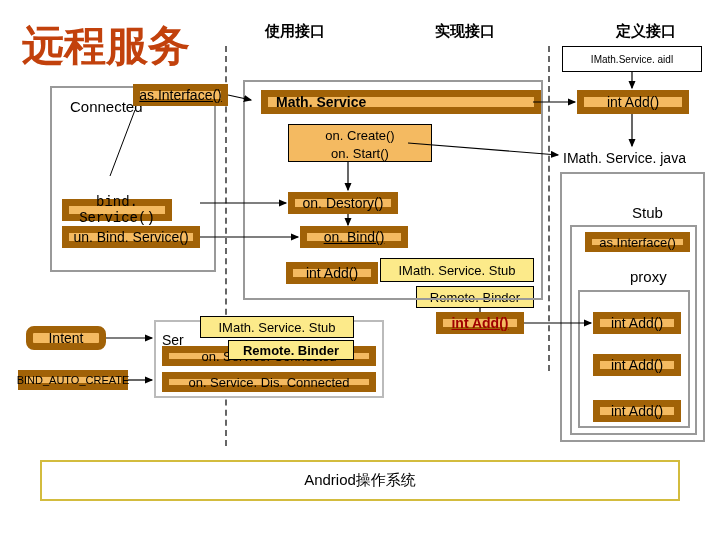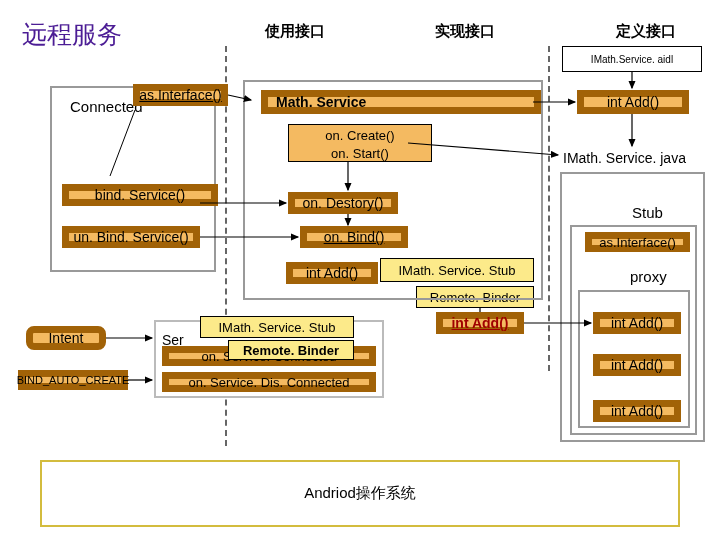--- a/index.html
+++ b/index.html
@@ -1,32 +1,32 @@
 <!DOCTYPE html>
 <html><head>
 <meta charset="utf-8">
 <style>
   * { box-sizing: border-box; margin: 0; padding: 0; }
   html, body { width: 720px; height: 540px; font-family: "Microsoft YaHei", Arial, sans-serif; }
   body { position: relative; background: #fff; }
   .abs { position: absolute; }
-  .title { font-size: 25px; color: #4c1d95; }
+  .title { font-size: 42px; color: #c2410c; font-weight: bold; }
   .header { font-size: 15px; font-weight: bold; text-align: center; }
   .box { border: 7px solid #a16207; background: #f4ba61; text-align: center; font-size: 14px; display: flex; align-items: center; justify-content: center; }
   .box-white { border: 1px solid #000; background: #fff; text-align: center; font-size: 10px; display: flex; align-items: center; justify-content: center; }
   .box-orange { border: 1px solid #000; background: #f4ba61; text-align: center; font-size: 14px; }
   .box-yellow { border: 1px solid #000; background: #fcea8a; text-align: center; font-size: 13px; display: flex; align-items: center; justify-content: center; }
   .panel-gray { border: 2px solid #999; background: #fff; }
   .panel-gray-b { border: 2px solid #bbb; background: #fff; }
   .big-outline { border: 2px solid #999; }
   .stack { font-size: 13px; line-height: 1.35; }
   .underline { text-decoration: underline; }
   .red { color: #a00000; }
   .small { font-size: 11px; }
-  .footer-box { border: 2px solid #d3bc3e; background: #fff; text-align: center; font-size: 15px; padding: 22px 0; }
+  .footer-box { border: 2px solid #d3bc3e; background: #fff; text-align: center; font-size: 15px; padding: 9px 0; }
   .dashed-v { border-left: 2px dashed #666; width: 0; }
   svg.arrows { position: absolute; top: 0; left: 0; pointer-events: none; }
 </style>
 </head>
 <body>
 
 <div class="abs title" style="left:22px; top:18px;">远程服务</div>
 
 <div class="abs header" style="left:250px; top:22px; width:90px;">使用接口</div>
 <div class="abs header" style="left:420px; top:22px; width:90px;">实现接口</div>
@@ -55,21 +55,21 @@
   <div>on. Create()</div>
   <div>on. Start()</div>
 </div>
 
 <div class="abs" style="left:563px; top:150px; font-size:14px;">IMath. Service. java</div>
 
 <div class="abs big-outline" style="left:560px; top:172px; width:145px; height:270px;"></div>
 
 <div class="abs box" style="left:288px; top:192px; width:110px; height:22px;">on. Destory()</div>
 
-<div class="abs box" style="left:62px; top:184px; width:156px; height:22px;">bind. Service()</div>
+<div class="abs box" style="left:62px; top:199px; width:110px; height:22px;font-family:Liberation Mono, monospace;">bind. Service()</div>
 <div class="abs box" style="left:62px; top:226px; width:138px; height:22px;">un. Bind. Service()</div>
 
 <div class="abs box" style="left:300px; top:226px; width:108px; height:22px;">
   <span class="underline">on. Bind()</span>
 </div>
 
 <div class="abs" style="left:632px; top:204px; font-size:15px;">Stub</div>
 
 <div class="abs big-outline" style="left:570px; top:225px; width:127px; height:210px;"></div>
 

